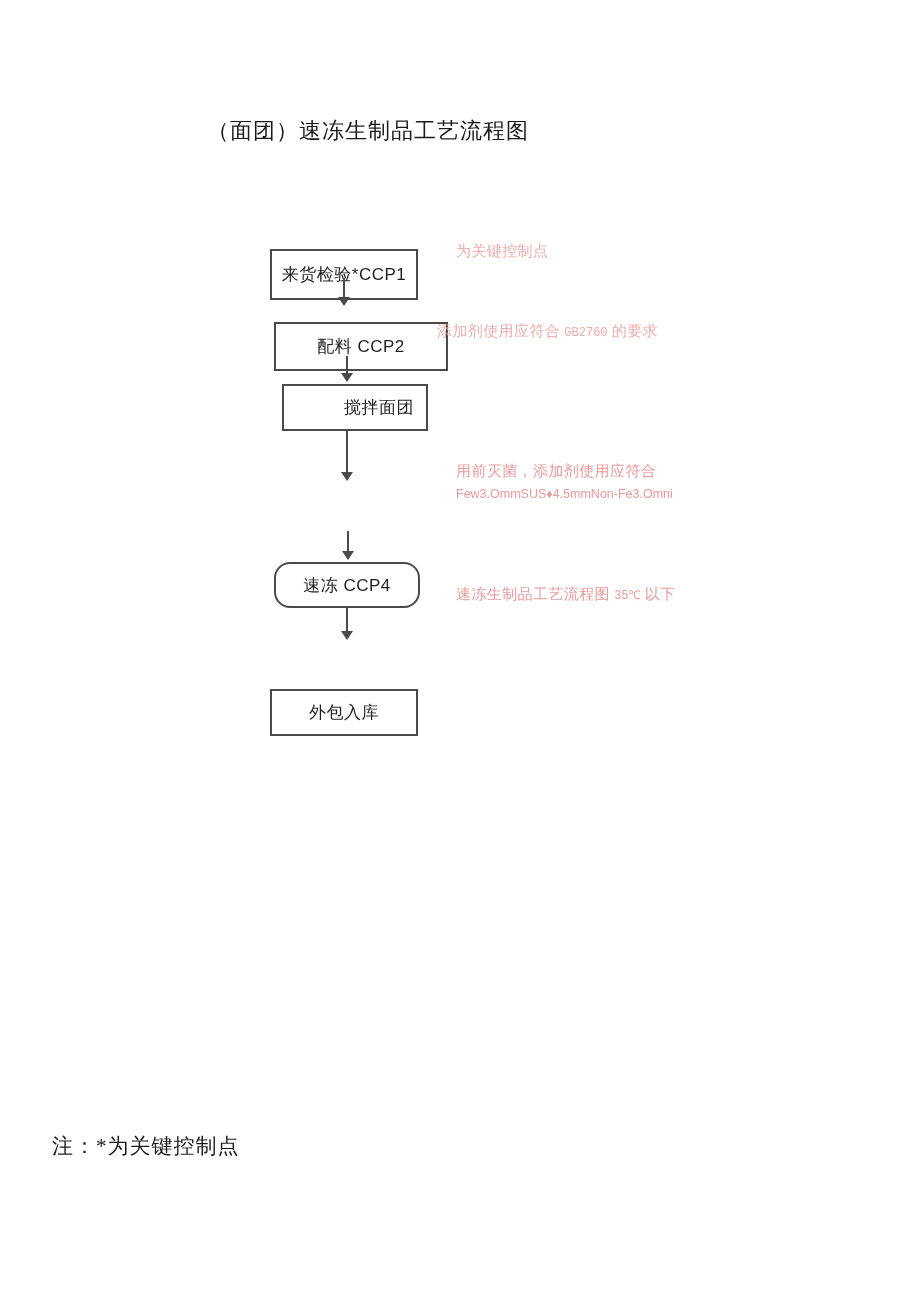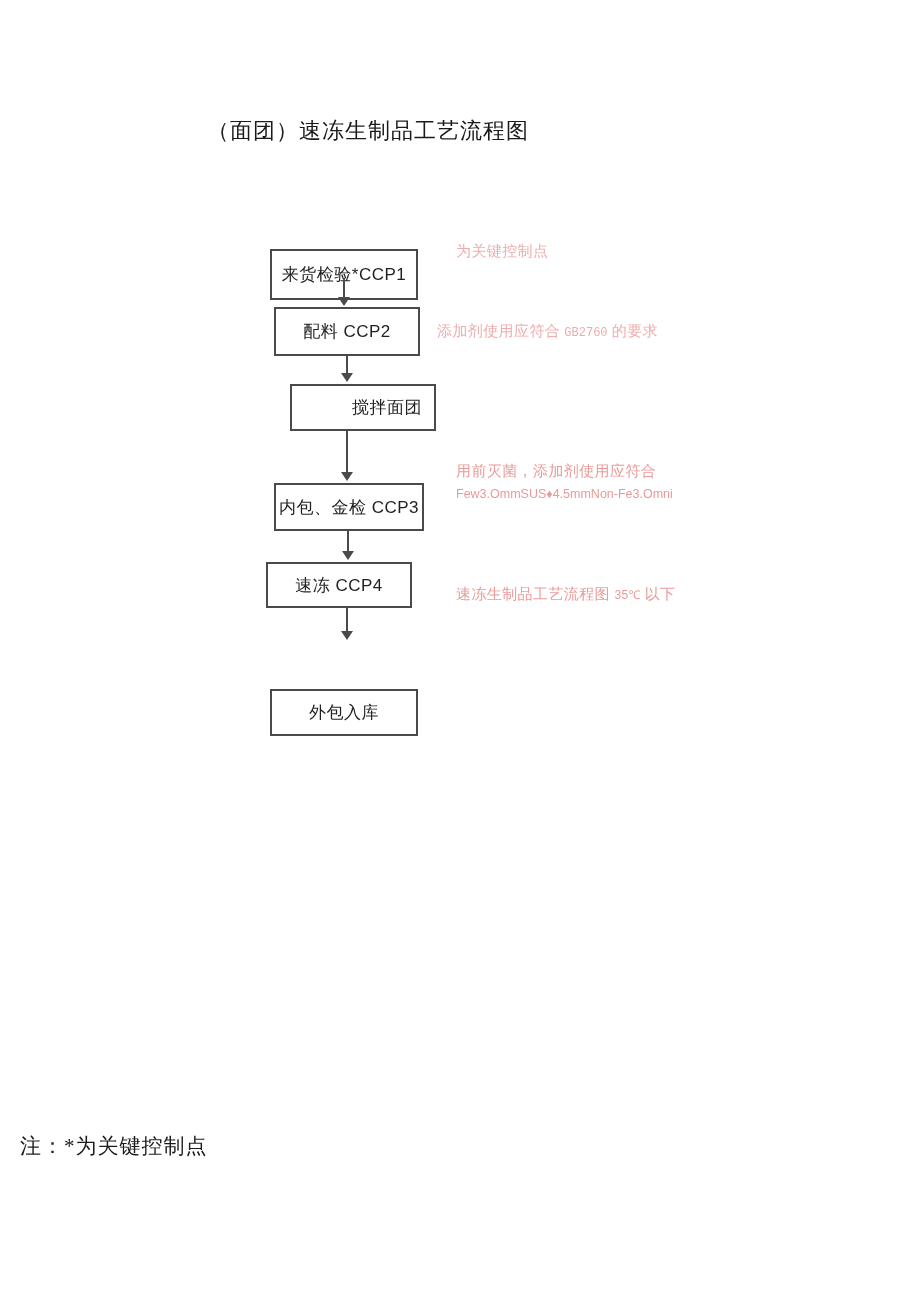--- a/index.html
+++ b/index.html
@@ -91,57 +91,56 @@
     display: block;
     font-family: "Liberation Sans", "DejaVu Sans", sans-serif;
     font-size: 12.5px;
     letter-spacing: 0;
     line-height: 22px;
   }
 
   
   #footnote {
     position: absolute;
-    left: 20px;
+    left: 52px;
     top: 1132px;
     font-family: "Liberation Serif", "DejaVu Serif", serif;
     font-size: 21px;
     letter-spacing: 1px;
     color: #1a1a1a;
     white-space: nowrap;
   }
 </style>
 </head>
 <body>
 
 <div id="doc-title">（面团）速冻生制品工艺流程图</div>
 
 <div id="flowchart">
 
   <div class="node" style="left:270px; top:227px; width:148px; height:51px;margin-top:22px;">来货检验*CCP1</div>
 
   <div class="connector" style="left:343px; top:278px; height:22px;"></div>
   <div class="arrowhead" style="left:338px; top:297px;"></div>
 
-  <div class="node" style="left:274px; top:307px; width:146px; height:49px;">配料 CCP2</div>
+  <div class="node" style="left:274px; top:322px; width:174px; height:49px;">配料 CCP2</div>
 
   <div class="connector" style="left:346px; top:356px; height:20px;"></div>
   <div class="arrowhead" style="left:341px; top:373px;"></div>
 
-  <div class="node" style="left:290px; top:384px; width:146px; height:47px;padding-left:48px;">搅拌面团</div>
+  <div class="node" style="left:282px; top:384px; width:146px; height:47px;padding-left:48px;">搅拌面团</div>
 
   <div class="connector" style="left:346px; top:431px; height:44px;"></div>
   <div class="arrowhead" style="left:341px; top:472px;"></div>
 
-  <div class="node" style="left:274px; top:483px; width:150px; height:48px;">内包、金检 CCP3</div>
 
   <div class="connector" style="left:347px; top:531px; height:23px;"></div>
   <div class="arrowhead" style="left:342px; top:551px;"></div>
 
-  <div class="node" style="left:266px; top:562px; width:146px; height:46px;">速冻 CCP4</div>
+  <div class="node" style="left:274px; top:562px; width:146px; height:46px;border-radius:16px;">速冻 CCP4</div>
 
   <div class="connector" style="left:346px; top:608px; height:26px;"></div>
   <div class="arrowhead" style="left:341px; top:631px;"></div>
 
   <div class="node" style="left:270px; top:645px; width:148px; height:47px;margin-top:44px;">外包入库</div>
 
   <div class="annotation" style="left:456px; top:240px;">
     <span class="line">为关键控制点</span>
   </div>
 

